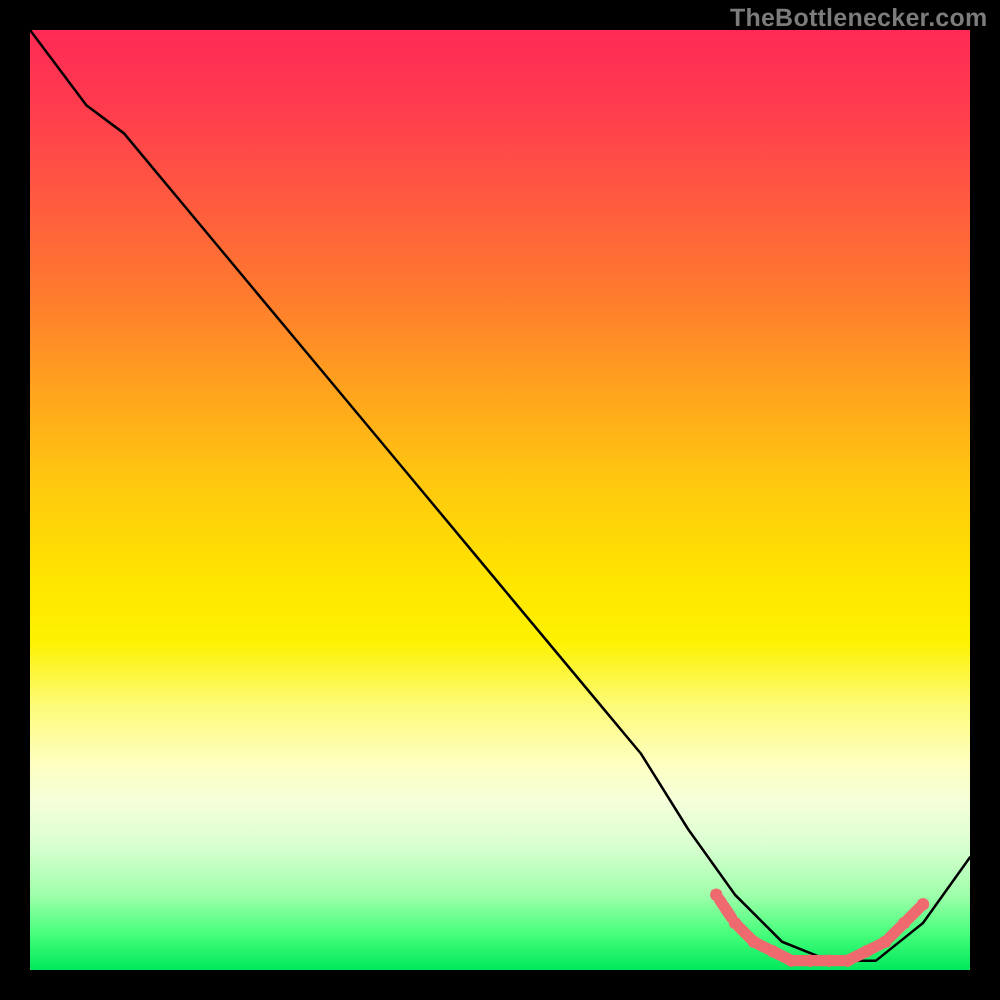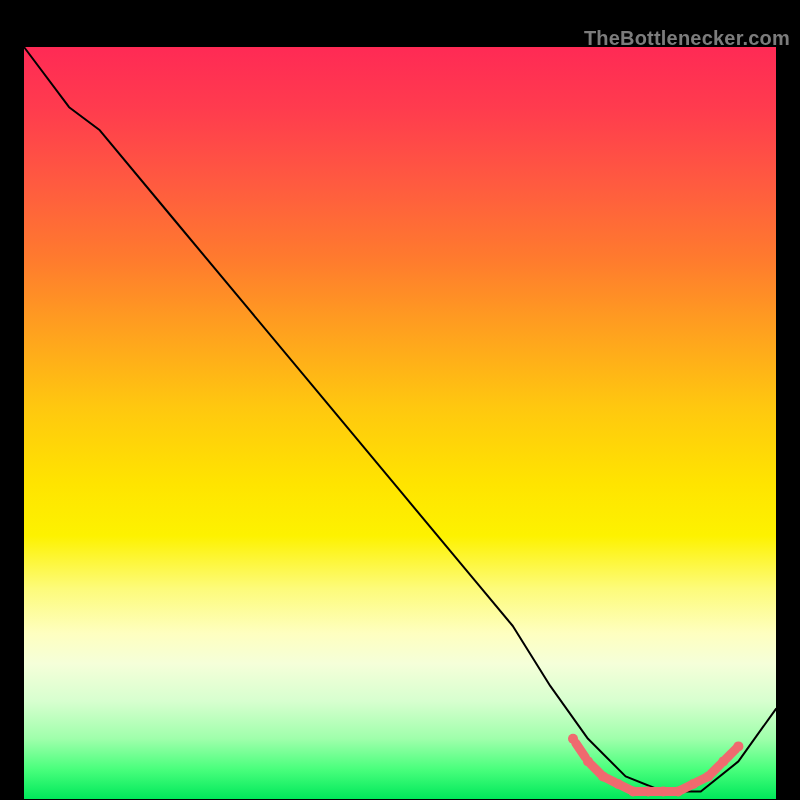--- a/index.html
+++ b/index.html
@@ -8,21 +8,20 @@
     width: 800px;
     height: 800px;
     background: #000;
     overflow: hidden;
   }
   .container {
     position: relative;
     width: 800px;
     height: 660px;
     background: #000;
-    margin-top: 23px;
   }
   .plot-area {
     position: absolute;
     left: 24px;
     top: 24px;
     width: 752px;
     height: 752px;
     
     background: linear-gradient(to bottom,
       #ff2a55 0%,

